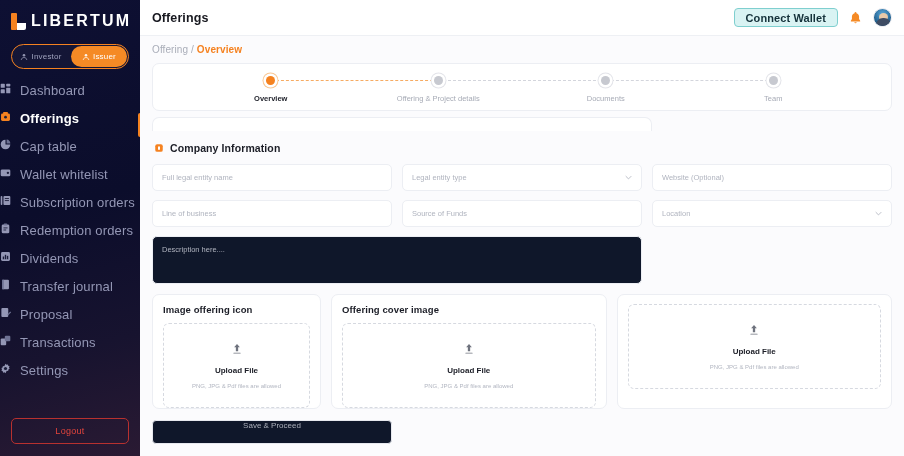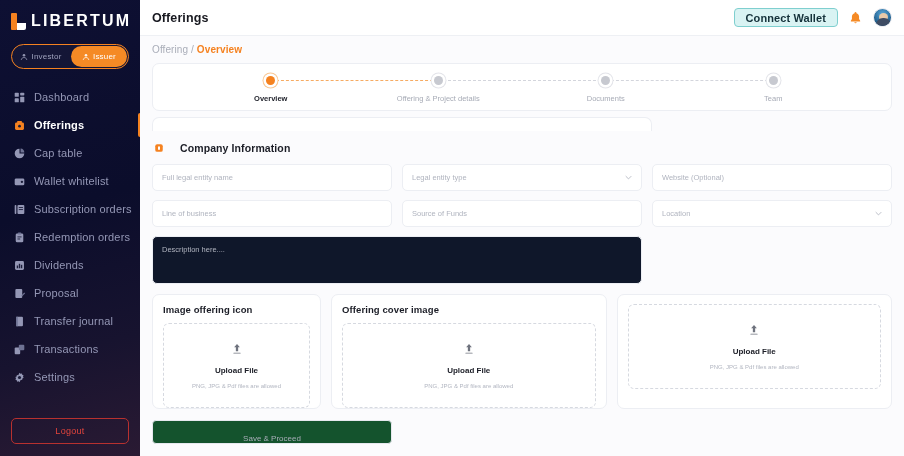--- a/index.html
+++ b/index.html
@@ -38,22 +38,22 @@
   .role-opt {
     flex: 1; height: 21px; margin: 1px; border-radius: 11px;
     display: flex; align-items: center; justify-content: center; gap: 3px;
     font-size: 8px; color: #9fa2bd; letter-spacing: .2px;
   }
   .role-opt.active { background: #f58a25; color: #ffffff; font-weight: 400; }
   .role-ico { width: 8px; height: 8px; display: inline-block; opacity: .9; }
 
   .nav { margin-top: 14px; flex: 1; }
   .nav-item {
-    position: relative; height: 28px; display: flex; align-items: center;
-    gap: 9px; padding-left: 14px; font-size: 11px; color: #9497b5;
+    position: relative; height: 28px; display: flex; 
+    gap: 9px; font-size: 13px; color: #9497b5;
     letter-spacing: .15px;
   }
   .nav-item + .nav-item { margin-top: 0; }
   .nav-item .ni-ico { width: 11px; height: 11px; display: flex; align-items: center; justify-content: center; flex: 0 0 11px; }
   .nav-item.active { color: #ffffff; font-weight: 700; }
   .nav-item.active::after {
     content: ""; position: absolute; right: 0; top: 2px; bottom: 2px;
     width: 2.5px; background: #f58220; border-radius: 2px 0 0 2px;
   }
   .logout {
@@ -118,21 +118,21 @@
   }
   .step.done .line { border-top: 1px dashed #f6ab63; }
   .step:last-child .line { display: none; }
 
   .ghost-card {
     margin-top: 6px; height: 14px; background: #ffffff;
     border: 1px solid #eceef3; border-radius: 7px 7px 0 0; border-bottom: none;
     width: 500px;
   }
 
-  .section-head { display: flex; align-items: center; gap: 16px; margin: 11px 0 10px 2px; }
+  .section-head { display: flex; align-items: center; gap: 6px; margin: 11px 0 10px 2px; }
   .sec-ico { width: 10px; height: 10px; }
   .sec-title { font-size: 10.5px; color: #1b1d26; font-weight: 700; letter-spacing: .1px; }
 
   .form-grid { display: grid; grid-template-columns: 1fr 1fr 1fr; gap: 9px 10px; }
   .field {
     height: 27px; border: 1px solid #eceef3; border-radius: 5px; background: #ffffff;
     display: flex; align-items: center; padding: 10px 9px;
     font-size: 7.5px; color: #b0b4bf;
   }
   .field .chev { margin-left: auto; }
@@ -147,21 +147,21 @@
   .dropzone {
     border: 1px dashed #d6d9e0; border-radius: 6px; height: 85px;
     display: flex; flex-direction: column; align-items: center; justify-content: center; gap: 8px;
   }
   .dz-ico { width: 12px; height: 13px; margin-bottom: 2px; }
   .dz-main { font-size: 8px; color: #1b1d26; font-weight: 700; }
   .dz-sub { font-size: 6px; color: #b2b6c1; }
 
   .save-btn {
     margin-top: 11px; width: 240px; height: 24px; border: 1px solid #e6e8ee;
-    background: #14532d; border-radius: 4px; display: flex; align-items: flex-end;
+    background: #0f172a; border-radius: 4px; display: flex; align-items: flex-start;
     justify-content: center; font-size: 8px; color: #aaaeb9;
   }
 </style>
 </head>
 <body>
 
 <div class="app">
 
   <aside class="sidebar">
 
@@ -267,35 +267,35 @@
               <rect x="7" y="5.5" width="2" height="6.5" fill="#1b1d3a"></rect>
               <rect x="10" y="7" width="2" height="5" fill="#1b1d3a"></rect>
             </svg>
         </span>
         <span>Dividends</span>
       </div>
 
       <div class="nav-item">
         <span class="ni-ico">
           <svg viewBox="0 0 16 16" width="11" height="11">
+              <rect x="3" y="1" width="10" height="14" rx="1.5" fill="#9497b5"></rect>
+              <rect x="3" y="1" width="2.4" height="14" fill="#6e7293"></rect>
+            </svg>
+        </span>
+        <span>Transfer journal</span>
+      </div>
+
+      <div class="nav-item">
+        <span class="ni-ico">
+          <svg viewBox="0 0 16 16" width="11" height="11">
               <rect x="2" y="1.5" width="10" height="13" rx="1.5" fill="#9497b5"></rect>
               <path d="M11 10.5l4-4 1.2 1.2-4 4-1.6.4z" fill="#6e7293"></path>
             </svg>
         </span>
         <span>Proposal</span>
-      </div>
-
-      <div class="nav-item">
-        <span class="ni-ico">
-          <svg viewBox="0 0 16 16" width="11" height="11">
-              <rect x="3" y="1" width="10" height="14" rx="1.5" fill="#9497b5"></rect>
-              <rect x="3" y="1" width="2.4" height="14" fill="#6e7293"></rect>
-            </svg>
-        </span>
-        <span>Transfer journal</span>
       </div>
 
       <div class="nav-item">
         <span class="ni-ico">
           <svg viewBox="0 0 16 16" width="11" height="11">
               <rect x="1" y="5" width="8" height="10" rx="1.5" fill="#9497b5"></rect>
               <rect x="7" y="1" width="8" height="8" rx="1.5" fill="#6e7293"></rect>
             </svg>
         </span>
         <span>Transactions</span>

